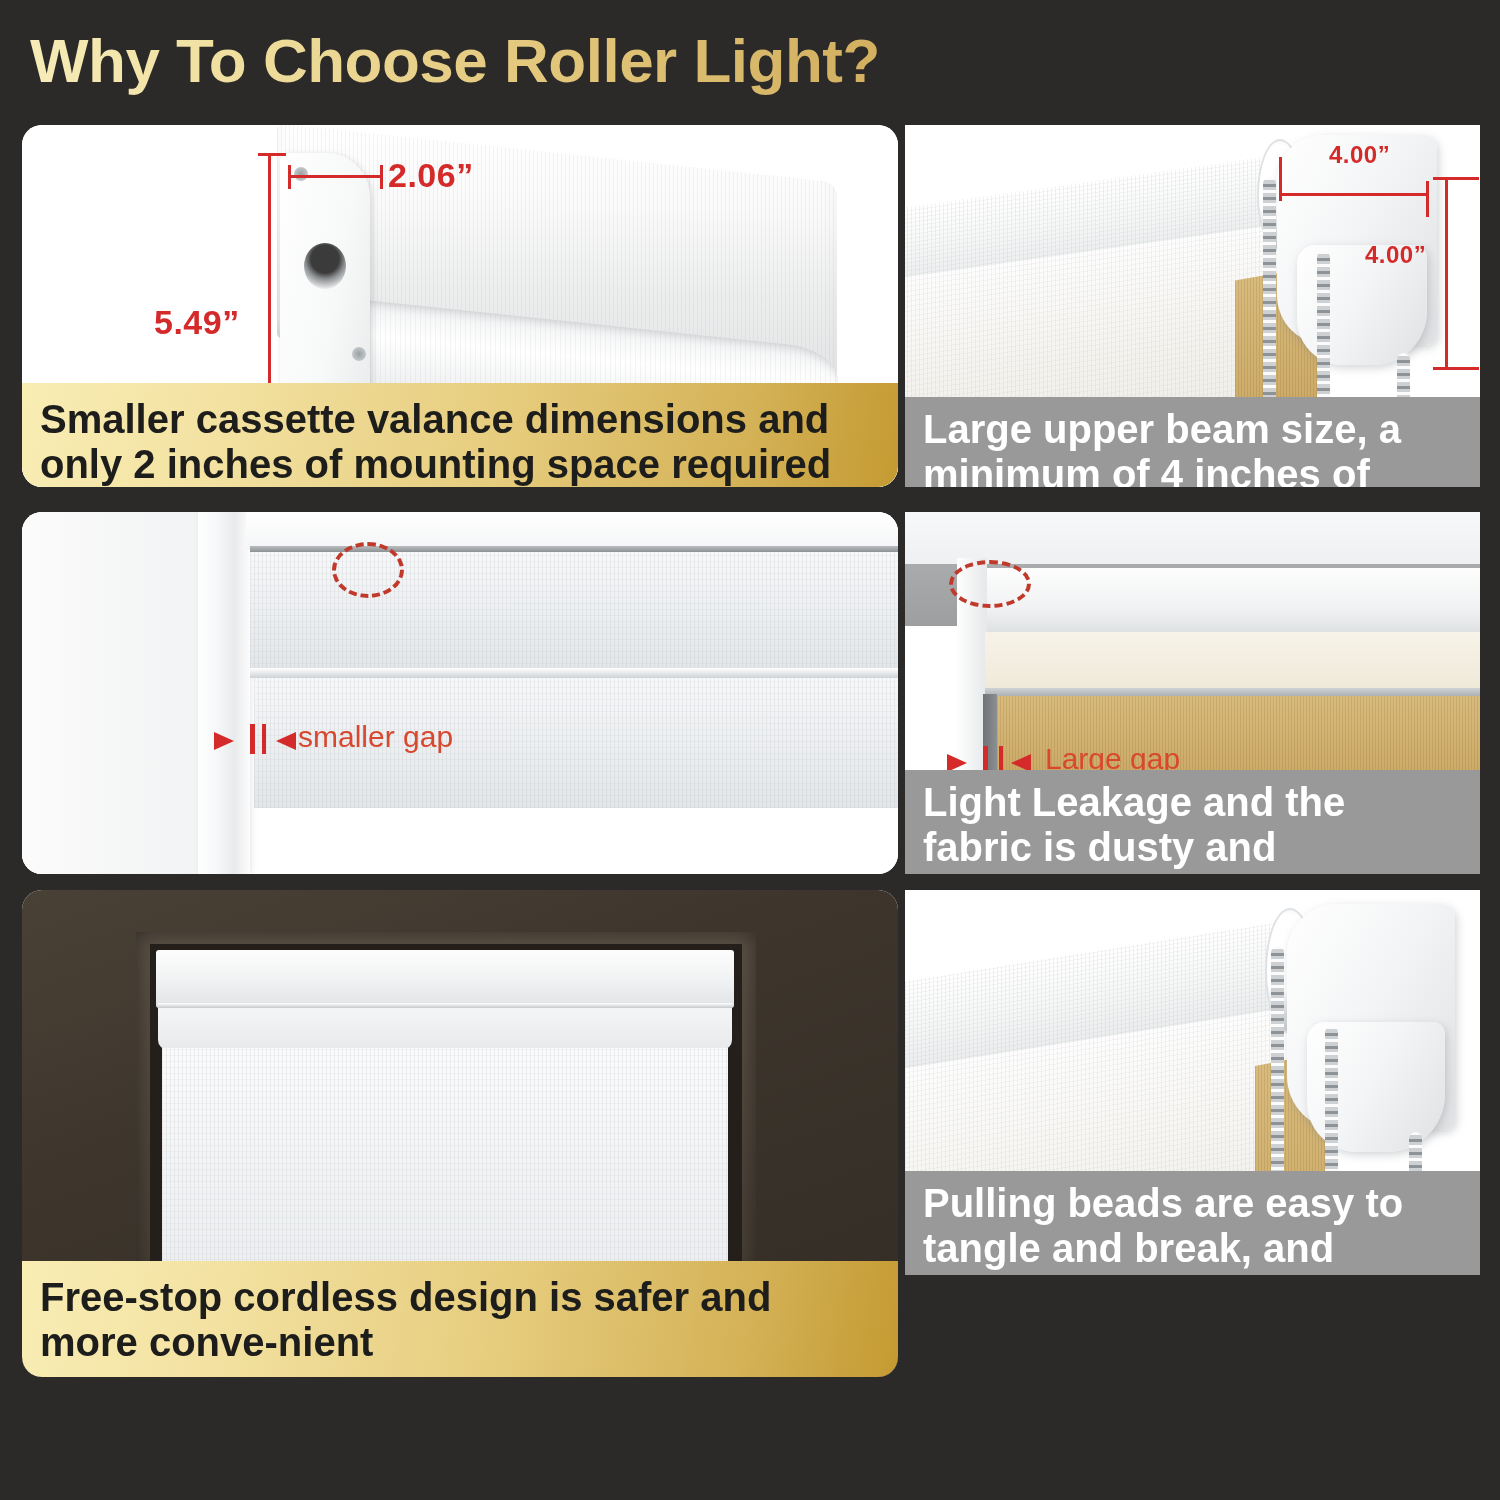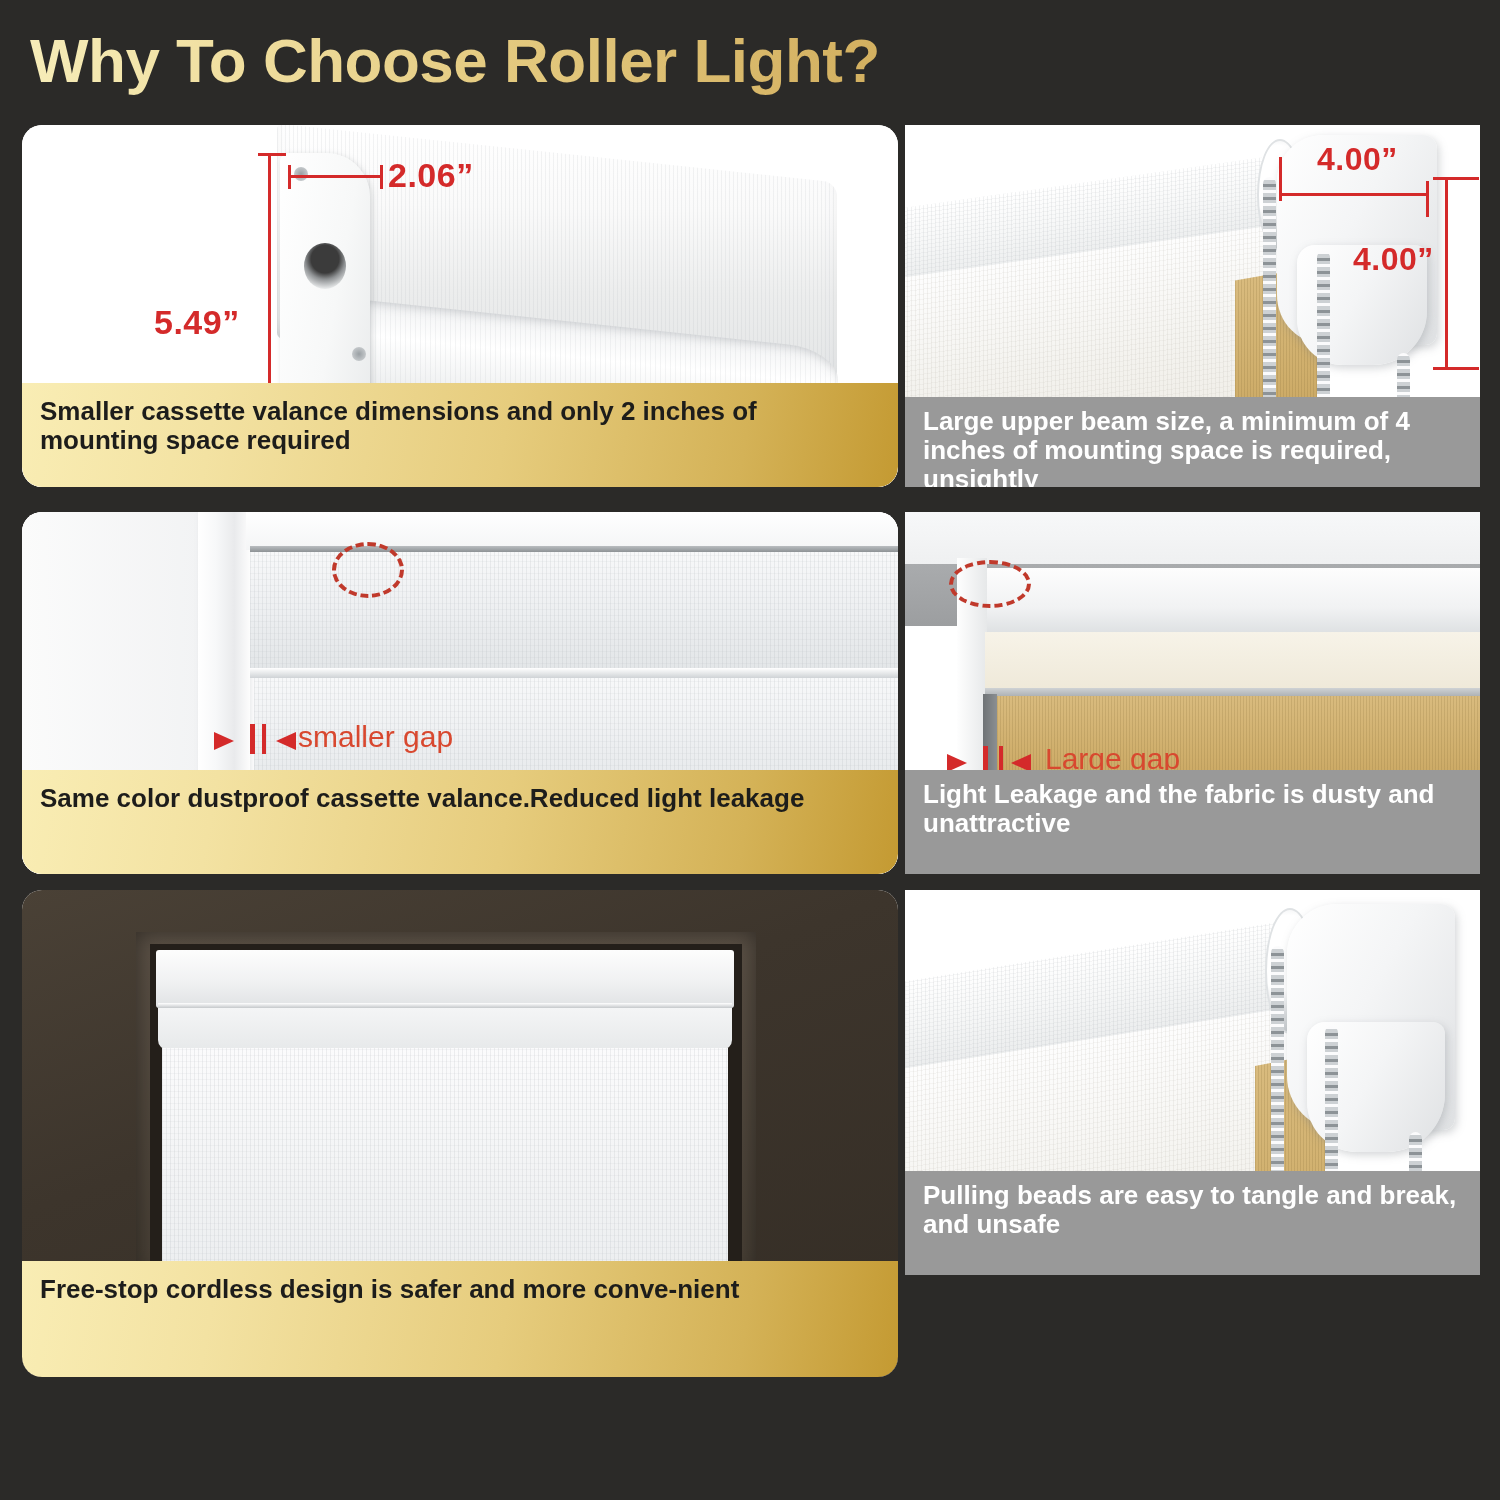--- a/index.html
+++ b/index.html
@@ -57,21 +57,21 @@
 
   .art { position: absolute; inset: 0; overflow: hidden; }
 
   
   .caption {
     position: absolute;
     left: 0;
     bottom: 0;
     width: 100%;
     padding: 14px 18px 16px 18px;
-    font-size: 26px;
+    font-size: 40px;
     line-height: 1.12;
     font-weight: bold;
   }
   .caption.gold {
     background: linear-gradient(100deg,#f9edb4 0%,#f3e2a2 22%,#e6cc7d 55%,#d4b257 82%,#c49a32 100%);
     color: #1d1d1b;
     border-bottom-left-radius: 20px;
     border-bottom-right-radius: 20px;
     height: 104px;
   }
@@ -86,21 +86,21 @@
 
   
   .dim-label {
     position: absolute;
     color: #d42a2a;
     font-weight: bold;
     font-size: 34px;
     white-space: nowrap;
     letter-spacing: 0.5px;
   }
-  .dim-label.big { font-size: 32px; }
+  .dim-label.big { font-size: 24px; margin-left: 12px; }
   .gap-label {
     position: absolute;
     color: #d8482f;
     font-size: 30px;
     white-space: nowrap;
   }
   .rline { position: absolute; background: #d42a2a; }
   .rline.h { height: 3px; }
   .rline.v { width: 3px; }
 
@@ -387,21 +387,20 @@
       <div class="ml-band2 fabric-grey fabric-tex"></div>
 
       <div class="dashed-circle" style="left:310px; top:30px; width:72px; height:56px;"></div>
 
       <div class="arrow-r" style="left:192px; top:220px;"></div>
       <div class="rline v" style="left:228px; top:212px; height:30px; width:5px;"></div>
       <div class="rline v" style="left:240px; top:212px; height:30px; width:4px;"></div>
       <div class="arrow-l" style="left:254px; top:220px;"></div>
       <div class="gap-label" style="left:276px; top:208px;">smaller gap</div>
     </div>
-    <div class="caption gold">Same color dustproof cassette valance.Reduced light leakage</div>
   </div>
 
   <div class="panel left row3">
     <div class="art">
       <div class="bl-wall"></div>
       <div class="bl-frameout"></div>
       <div class="bl-recess"></div>
       <div class="bl-glass">
         <div class="bl-sky"></div>
         <div class="tree" style="left:18px;  width:54px;  height:62px;"></div>

